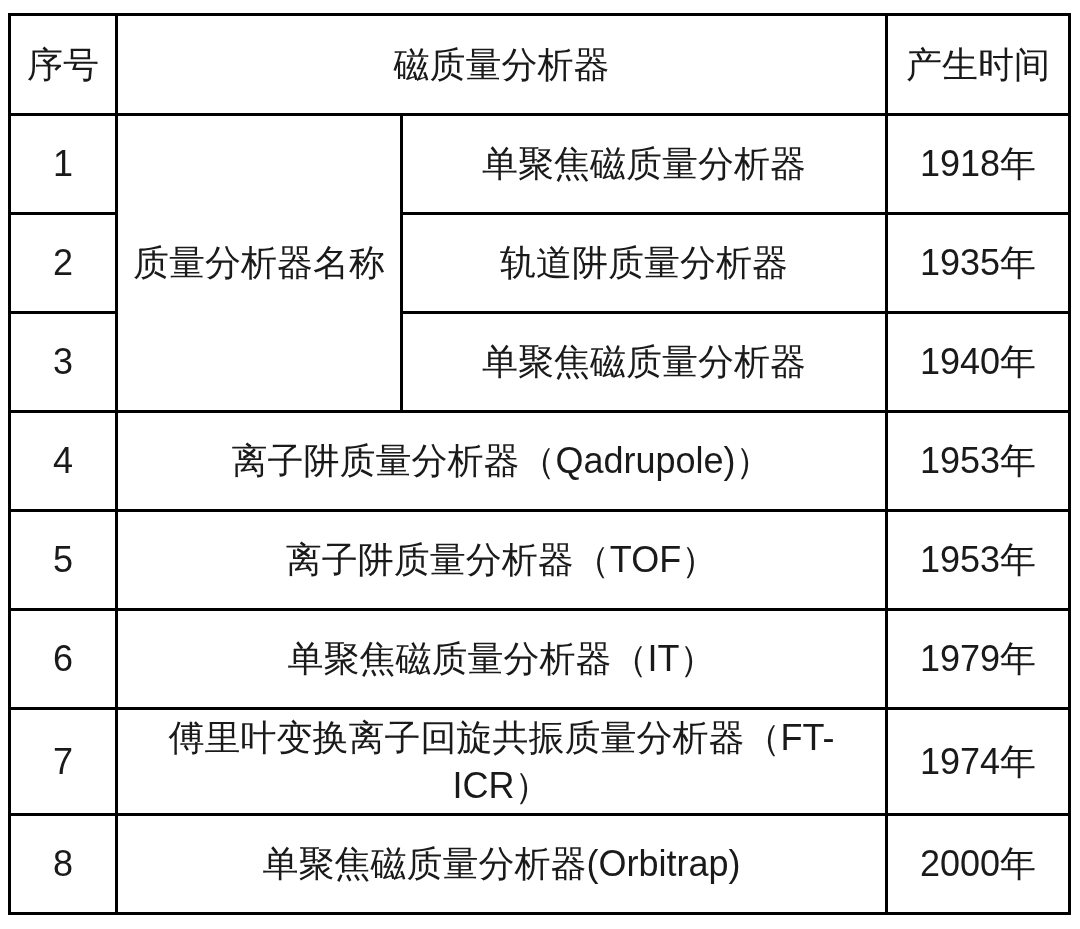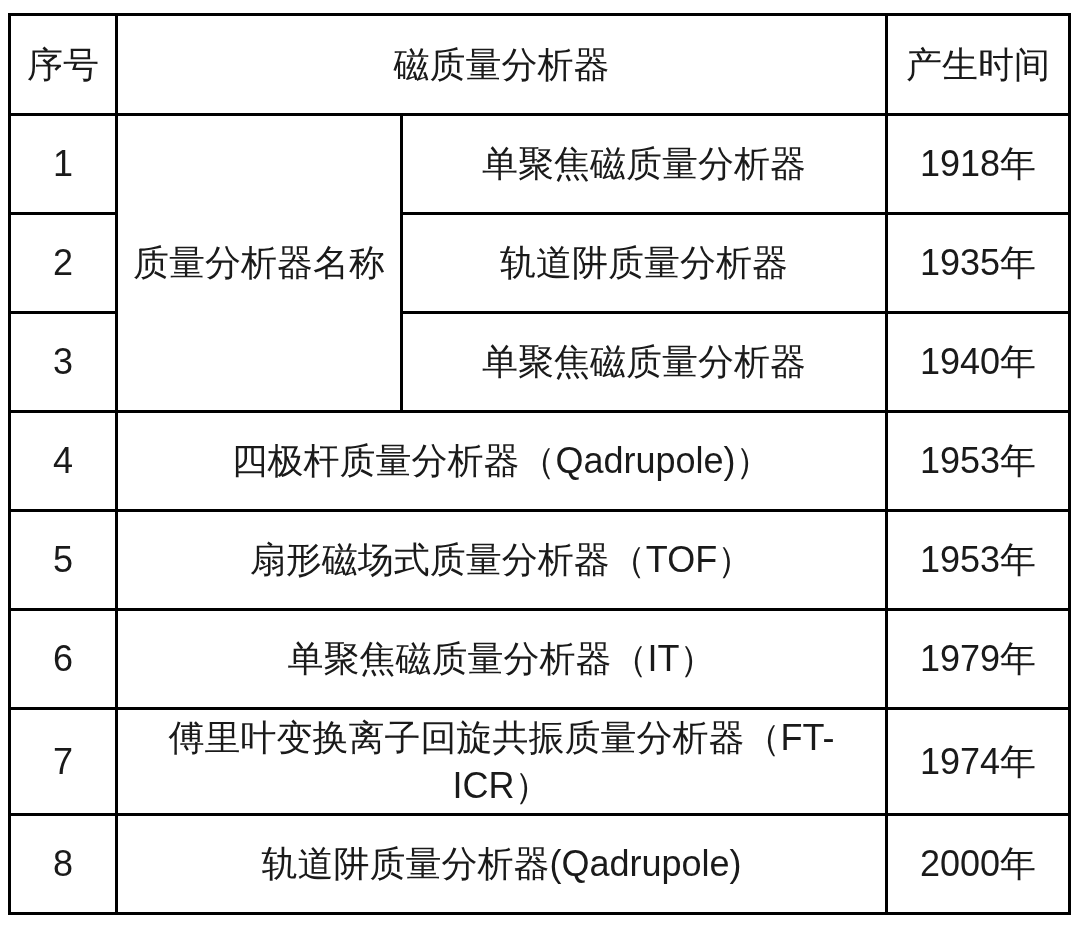--- a/index.html
+++ b/index.html
@@ -77,38 +77,38 @@
         <td>轨道阱质量分析器</td>
         <td>1935年</td>
       </tr>
       <tr class="d-row">
         <td>3</td>
         <td>单聚焦磁质量分析器</td>
         <td>1940年</td>
       </tr>
       <tr class="d-row">
         <td>4</td>
-        <td colspan="2">四极杆质量分析器（Qadrupole)）</td>
+        <td colspan="2">离子阱质量分析器（Qadrupole)）</td>
         <td>1953年</td>
       </tr>
       <tr class="d-row">
         <td>5</td>
-        <td colspan="2">扇形磁场式质量分析器（TOF）</td>
+        <td colspan="2">离子阱质量分析器（TOF）</td>
         <td>1953年</td>
       </tr>
       <tr class="d-row">
         <td>6</td>
         <td colspan="2">单聚焦磁质量分析器（IT）</td>
         <td>1979年</td>
       </tr>
       <tr class="d-row">
         <td>7</td>
         <td colspan="2">傅里叶变换离子回旋共振质量分析器（FT-ICR）</td>
         <td>1974年</td>
       </tr>
       <tr class="d-row">
         <td>8</td>
-        <td colspan="2">轨道阱质量分析器(Qadrupole)</td>
+        <td colspan="2">单聚焦磁质量分析器(Orbitrap)</td>
         <td>2000年</td>
       </tr>
     </tbody>
   </table>
 </div>
 
 </body></html>

